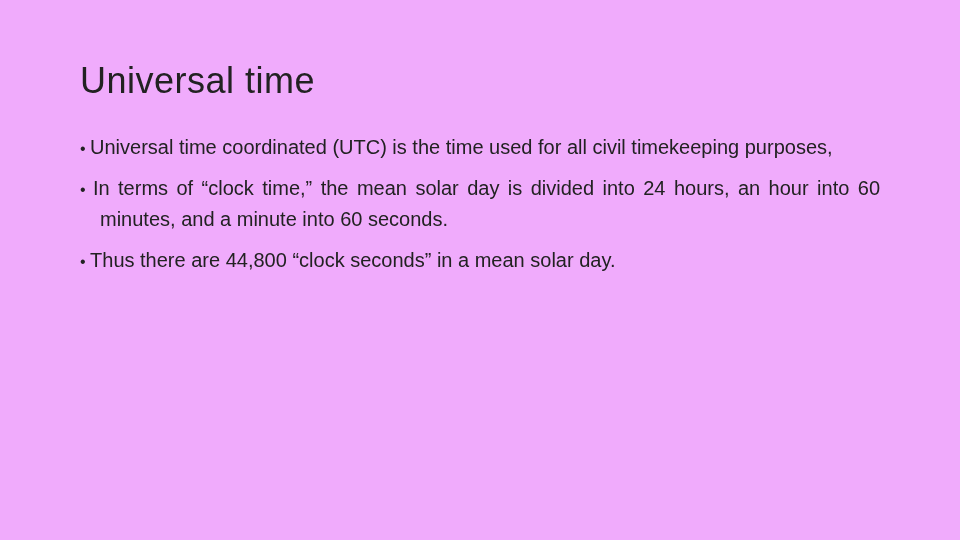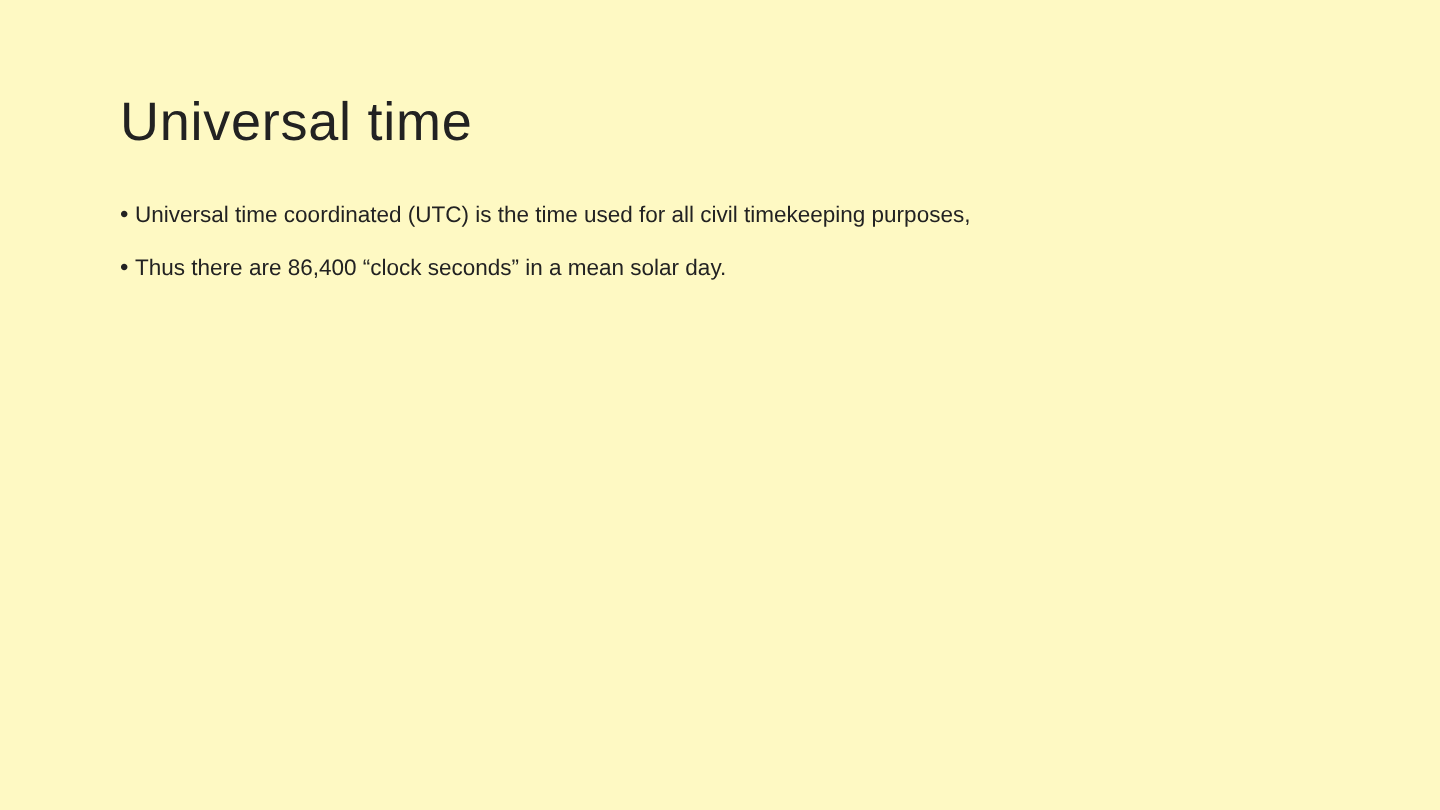--- a/index.html
+++ b/index.html
@@ -12,40 +12,40 @@
       width: 960px;
       height: 540px;
       background: #ffffff;
       font-family: 'Segoe UI', Arial, sans-serif;
       overflow: hidden;
     }
 
     .slide {
       width: 960px;
       height: 540px;
-      background: #fef9c3;
+      background: #f0abfc;
       padding: 60px 80px 50px 80px;
     }
 
     .title {
       font-size: 36px;
       font-weight: 300;
       color: #222222;
       margin-bottom: 30px;
       letter-spacing: 0.5px;
     }
 
     .bullet-list {
       list-style: none;
       padding: 0;
       margin: 0;
     }
 
     .bullet-list li {
-      font-size: 15px;
+      font-size: 20px;
       color: #222222;
       line-height: 1.55;
       margin-bottom: 10px;
       padding-left: 20px;
       text-indent: -20px;
       text-align: justify;
     }
 
     .bullet-list li::before {
       content: "• ";
@@ -56,16 +56,19 @@
 </head>
 <body>
 
 <div class="slide">
   <h1 class="title">Universal time</h1>
   <ul class="bullet-list">
     <li>
       <span>Universal  time  coordinated  (UTC)  is  the  time  used  for  all  civil timekeeping purposes,</span>
     </li>
     <li>
-      <span>Thus there are 86,400 “clock seconds” in a mean solar day.</span>
+      <span>In terms of “clock time,” the mean solar day is divided into 24 hours, an hour into 60 minutes, and a minute into 60 seconds.</span>
+    </li>
+    <li>
+      <span>Thus there are 44,800 “clock seconds” in a mean solar day.</span>
     </li>
   </ul>
 </div>
 
 </body></html>

